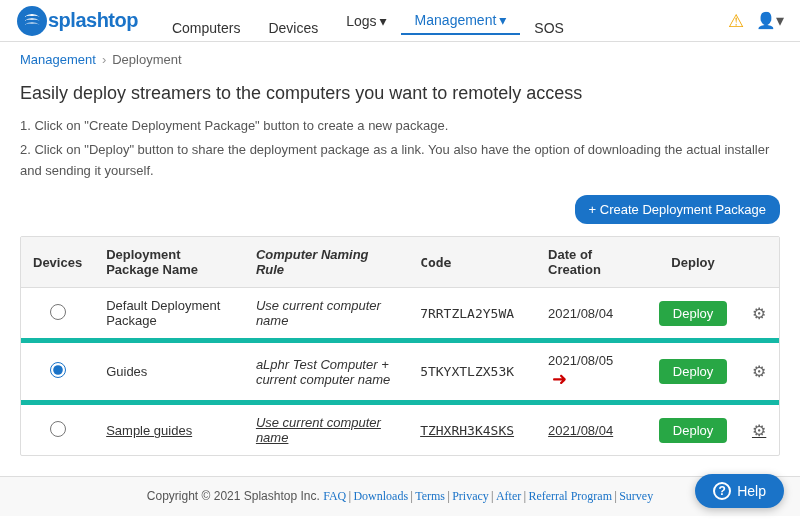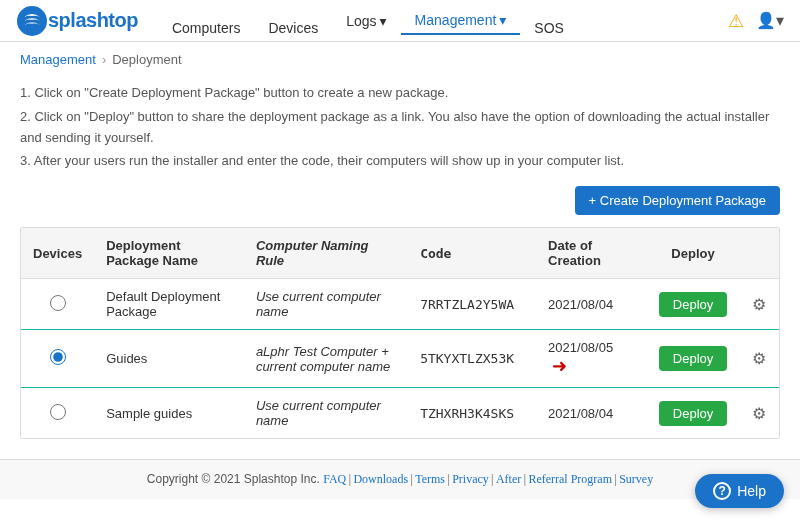--- a/index.html
+++ b/index.html
@@ -40,38 +40,38 @@
     
     .main-content { padding: 10px 20px 20px 20px; }
     .page-title { font-size: 18px; font-weight: normal; color: #333; margin-bottom: 12px; }
     .instructions { font-size: 13px; color: #555; line-height: 1.6; margin-bottom: 14px; }
     .instructions p { margin-bottom: 3px; }
 
     
     .create-btn-row { display: flex; justify-content: flex-end; margin-bottom: 12px; }
     .create-btn {
       background: #1a73c8; color: #fff; border: none;
-      padding: 7px 14px; border-radius: 4px; cursor: pointer;
+      padding: 7px 14px; border-radius: 12px; cursor: pointer;
       font-size: 13px; display: flex; align-items: center; gap: 5px;
     }
 
     
     .table-wrapper { border: 1px solid #ddd; border-radius: 2px; overflow: hidden; }
     table { width: 100%; border-collapse: collapse; }
     thead tr { background: #f5f5f5; }
     th {
       padding: 10px 12px; text-align: left;
       font-size: 13px; font-weight: bold; color: #333;
       border-bottom: 1px solid #ddd;
     }
     td {
       padding: 10px 12px; font-size: 13px; color: #333;
-      border-bottom: 1px solid #14b8a6; vertical-align: middle;
-    }
-    tr:last-child td { border-bottom: none; }
+      border-bottom: 5px solid #14b8a6; vertical-align: middle;
+    }
+    tr:last-child td { border-bottom: none; text-decoration: underline; }
     .col-default { width: 60px; text-align: center; }
     .col-name { width: 160px; }
     .col-rule { width: 180px; font-style: italic; }
     .col-code { width: 130px; font-family: monospace; font-size: 13px; }
     .col-date { width: 115px; }
     .col-deploy { width: 80px; text-align: center; }
     .col-settings { width: 40px; text-align: center; }
 
     
     .radio-input { cursor: pointer; accent-color: #1a73c8; width: 16px; height: 16px; }
@@ -154,25 +154,25 @@
 </nav>
 
 <div class="breadcrumb">
   <a href="#">Management</a>
   <span class="breadcrumb-sep">›</span>
   <span>Deployment</span>
 </div>
 
 <div class="main-content">
 
+  <div class="page-title">Easily deploy streamers to the computers you want to remotely access</div>
 
   <div class="instructions">
     <p>1. Click on "Create Deployment Package" button to create a new package.</p>
     <p>2. Click on "Deploy" button to share the deployment package as a link. You also have the option of downloading the actual installer and sending it yourself.</p>
-    <p>3. After your users run the installer and enter the code, their computers will show up in your computer list.</p>
   </div>
 
   <div class="create-btn-row">
     <button class="create-btn">+ Create Deployment Package</button>
   </div>
 
   <div class="table-wrapper">
     <table>
       <thead>
         <tr>

